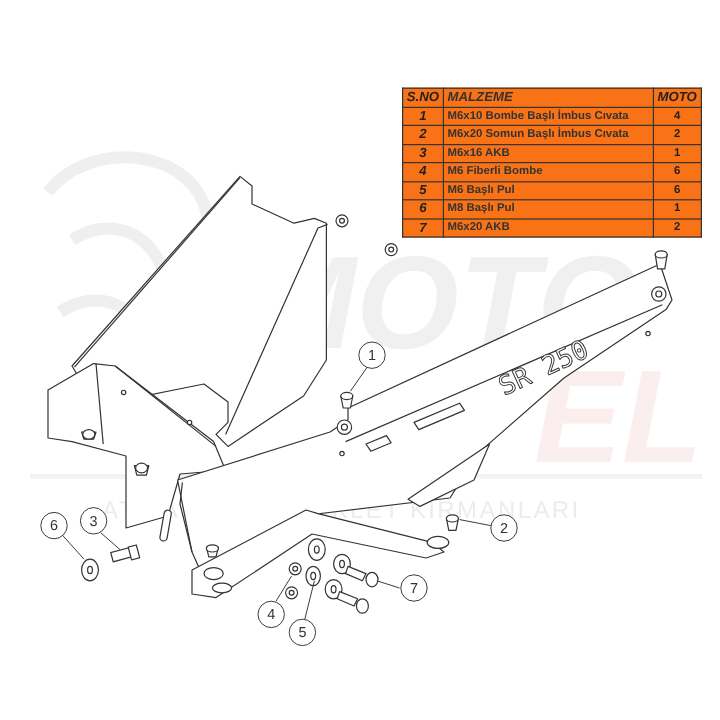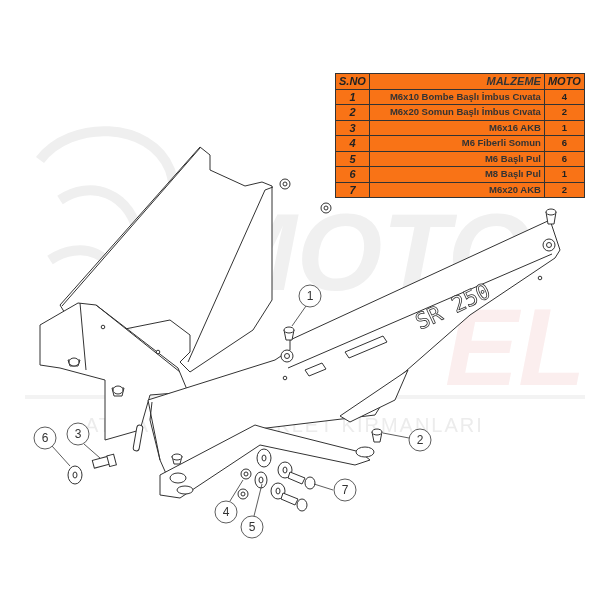--- a/index.html
+++ b/index.html
@@ -16,21 +16,21 @@
   .bom td, .bom th {
     border: 1.2px solid #333;
     height: 14.5px;
     padding: 0 3px;
     font-size: 9.5px;
     color: #222;
     line-height: 14px;
   }
   .bom th { font-style: italic; font-weight: bold; font-size: 11px; }
   .bom .c-no { width: 26px; text-align: center; font-style: italic; font-weight: bold; font-size: 11px; }
-  .bom .c-name { width: 168px; text-align: right; font-weight: bold; color: #333; }
+  .bom .c-name { width: 168px; text-align: left; font-weight: bold; color: #333; }
   .bom th.c-name { }
   .bom .c-qty { width: 26px; text-align: center; font-weight: bold; }
   .balloon text { font-family: "Liberation Sans", sans-serif; font-size: 12px; fill: #333; }
 </style>
 </head>
 <body>
 
 <svg id="canvas" viewBox="0 0 600 600" xmlns="http://www.w3.org/2000/svg">
 
   <g>
@@ -186,21 +186,21 @@
       <td class="c-name">M6x20 Somun Başlı İmbus Cıvata</td>
       <td class="c-qty">2</td>
     </tr>
     <tr>
       <td class="c-no">3</td>
       <td class="c-name">M6x16 AKB</td>
       <td class="c-qty">1</td>
     </tr>
     <tr>
       <td class="c-no">4</td>
-      <td class="c-name">M6 Fiberli Somun</td>
+      <td class="c-name">M6 Fiberli Bombe</td>
       <td class="c-qty">6</td>
     </tr>
     <tr>
       <td class="c-no">5</td>
       <td class="c-name">M6 Başlı Pul</td>
       <td class="c-qty">6</td>
     </tr>
     <tr>
       <td class="c-no">6</td>
       <td class="c-name">M8 Başlı Pul</td>

